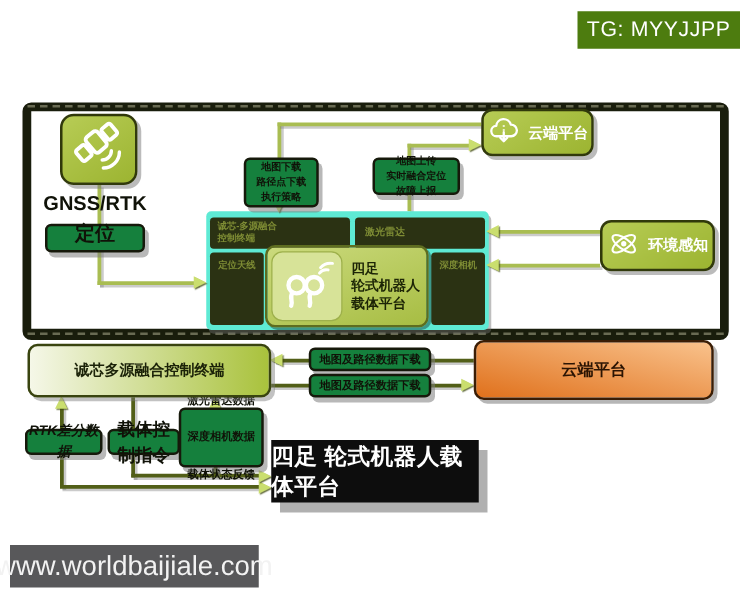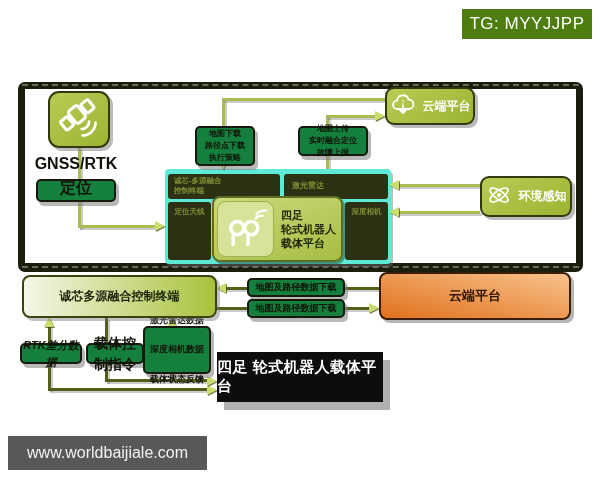--- a/index.html
+++ b/index.html
@@ -2,21 +2,21 @@
 <html><head>
 <meta charset="utf-8">
 <style>
   html,body{margin:0;padding:0;}
   body{width:600px;height:480px;background:#ffffff;font-family:"Liberation Sans","DejaVu Sans",sans-serif;position:relative;overflow:hidden;}
   .abs{position:absolute;}
   
   .tg-badge{left:462px;top:9px;width:130px;height:30px;background:#4d7c0f;color:#fff;
     display:flex;align-items:center;justify-content:center;font-size:17px;letter-spacing:.5px;z-index:20;}
   .watermark{left:8px;top:436px;width:199px;height:34px;background:#58585a;color:#f2f2f2;
-    display:flex;align-items:center;justify-content:center;font-size:16px;z-index:20;}
+    display:flex;align-items:center;justify-content:center;font-size:22px;z-index:20;}
   
   .frame{left:18px;top:82px;width:565px;height:190px;box-sizing:border-box;
     border:7px solid #191d0c;border-bottom-width:9px;border-radius:7px;background:#fff;z-index:0;}
   .frame-dash{height:0;border-top:2px dashed rgba(205,205,170,.45);z-index:1;}
   
   .node{background:linear-gradient(145deg,#b7cc55,#9cb431);border:2px solid rgba(35,42,6,.9);
     border-radius:9px;box-shadow:3px 3px 0 rgba(120,120,120,.5);color:#fff;font-weight:bold;
     display:flex;align-items:center;justify-content:center;gap:7px;z-index:5;box-sizing:border-box;}
   .lbl{background:#15803d;border:2px solid #16190b;border-radius:5px;box-shadow:3px 4px 0 rgba(125,125,125,.55);
     display:flex;flex-direction:column;align-items:center;justify-content:center;font-weight:bold;
@@ -41,21 +41,21 @@
   .robot-text{margin-left:7px;font-size:11px;font-weight:bold;color:#1d2506;line-height:1.3;}
   
   .terminal{left:22px;top:275px;width:195px;height:43px;background:linear-gradient(90deg,#f5f7e8,#a9c23c);
     border:2px solid #39440f;border-radius:8px;box-shadow:3px 3px 0 rgba(120,120,120,.45);
     display:flex;align-items:center;justify-content:center;font-size:12px;font-weight:bold;color:#1b2208;z-index:5;box-sizing:border-box;}
   .cloud-orange{left:379px;top:272px;width:192px;height:48px;background:linear-gradient(to top right,#e0711c,#f9c28c);
     border:2px solid #3a1d05;border-radius:8px;box-shadow:3px 3px 0 rgba(110,110,110,.5);
     display:flex;align-items:center;justify-content:center;font-size:13px;font-weight:bold;color:#2b1403;z-index:5;box-sizing:border-box;}
   .black-box{left:217px;top:352px;width:166px;height:50px;background:#0d0d0d;
     box-shadow:7px 8px 0 rgba(80,80,80,.45);display:flex;align-items:center;justify-content:center;
-    color:#fff;font-size:15px;font-weight:bold;letter-spacing:.5px;z-index:5;box-sizing:border-box;}
+    color:#fff;font-size:18px;font-weight:bold;letter-spacing:.5px;z-index:5;box-sizing:border-box;}
 </style>
 </head>
 <body>
 
 <div class="abs tg-badge">
   <span>TG: MYYJJPP</span>
 </div>
 
 <div class="abs frame"></div>
 <div class="abs frame-dash" style="left:22px;top:84px;width:557px;"></div>

